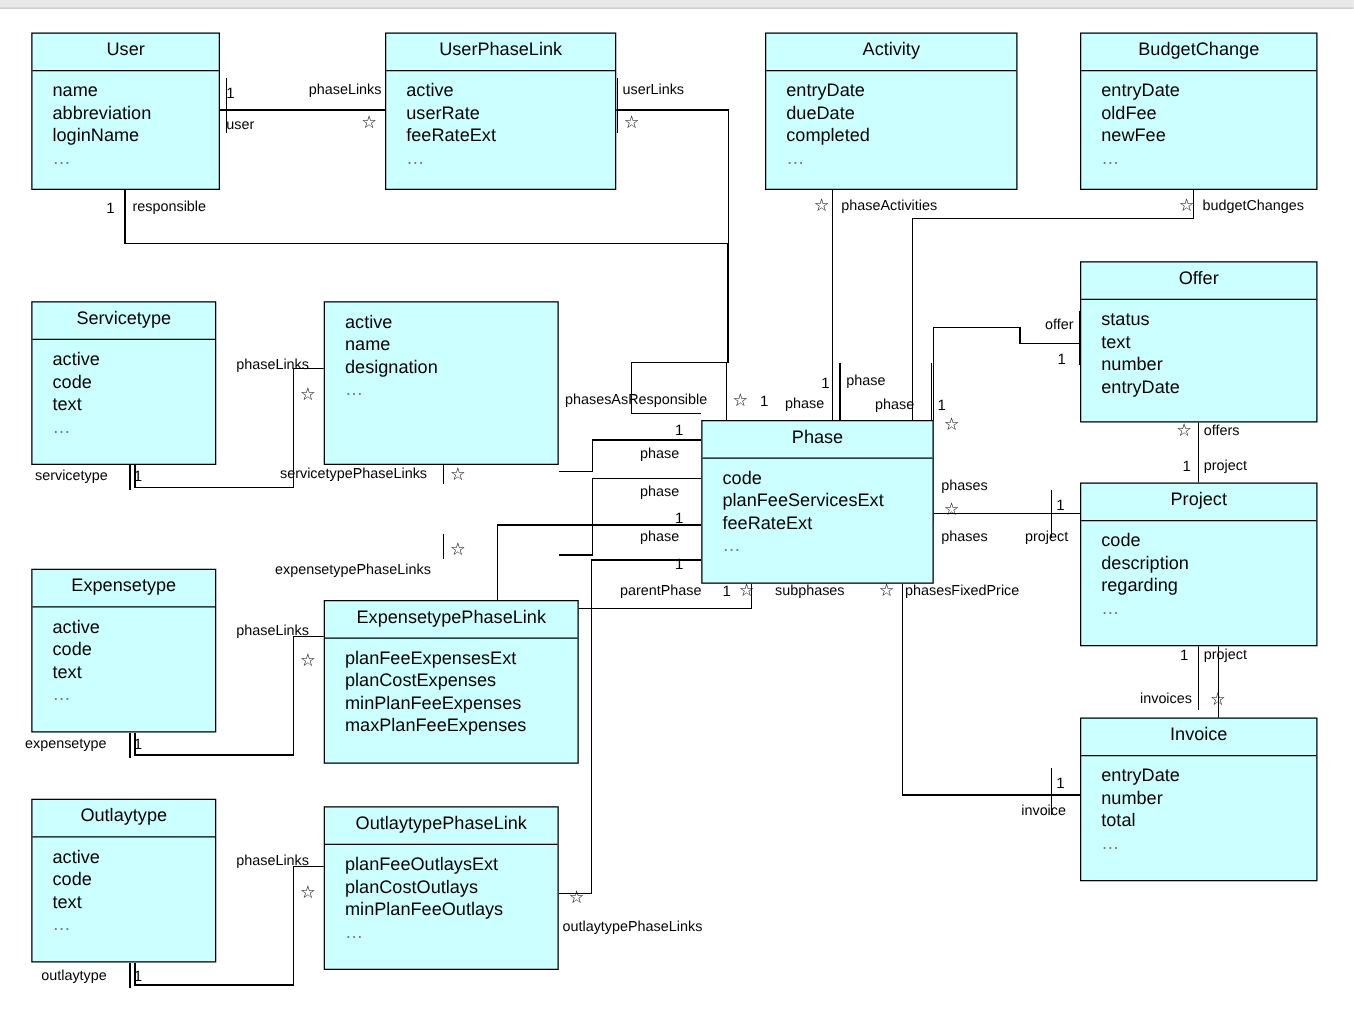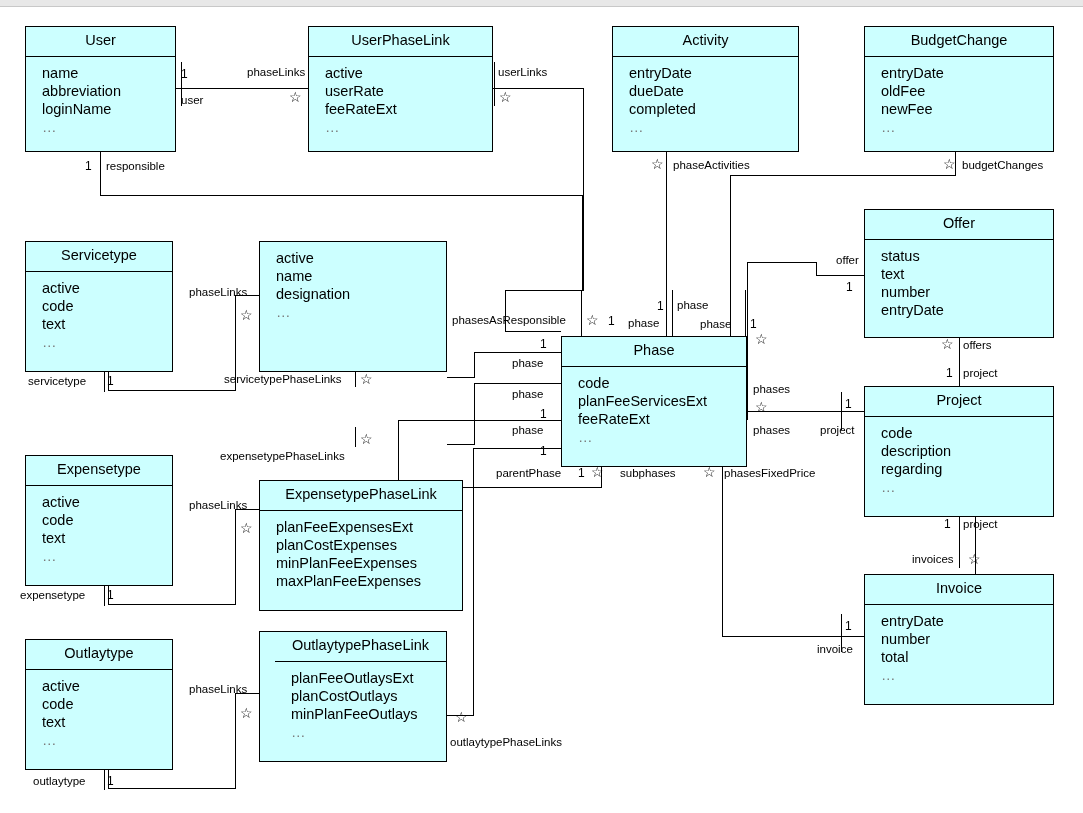--- a/index.html
+++ b/index.html
@@ -106,21 +106,21 @@
     </div>
     <div class="uml-class" style="left: 308px; top: 26px; width: 185px; height: 126px;">
       <div class="cls-name">UserPhaseLink</div>
       <div class="cls-attrs">
         <div>active</div>
         <div>userRate</div>
         <div>feeRateExt</div>
         <div class="ell">…</div>
       </div>
     </div>
-    <div class="uml-class" style="left: 612px; top: 26px; width: 187px; height: 126px;">
+    <div class="uml-class" style="left: 612px; top: 26px; width: 202px; height: 126px;">
       <div class="cls-name">Activity</div>
       <div class="cls-attrs">
         <div>entryDate</div>
         <div>dueDate</div>
         <div>completed</div>
         <div class="ell">…</div>
       </div>
     </div>
     <div class="uml-class" style="left: 864px; top: 26px; width: 190px; height: 126px;">
       <div class="cls-name">BudgetChange</div>
@@ -204,21 +204,21 @@
     </div>
     <div class="uml-class" style="left: 25px; top: 639px; width: 148px; height: 131px;">
       <div class="cls-name">Outlaytype</div>
       <div class="cls-attrs">
         <div>active</div>
         <div>code</div>
         <div>text</div>
         <div class="ell">…</div>
       </div>
     </div>
-    <div class="uml-class" style="left: 259px; top: 631px; width: 188px; height: 131px; padding-left: 15px;">
+    <div class="uml-class" style="left: 259px; top: 645px; width: 188px; height: 131px;">
       <div class="cls-name">OutlaytypePhaseLink</div>
       <div class="cls-attrs">
         <div>planFeeOutlaysExt</div>
         <div>planCostOutlays</div>
         <div>minPlanFeeOutlays</div>
         <div class="ell">…</div>
       </div>
     </div>
     <div class="lbl mult" style="left: 181px; top: 68px;">1</div>
     <div class="lbl" style="left: 181px; top: 94px;">user</div>

